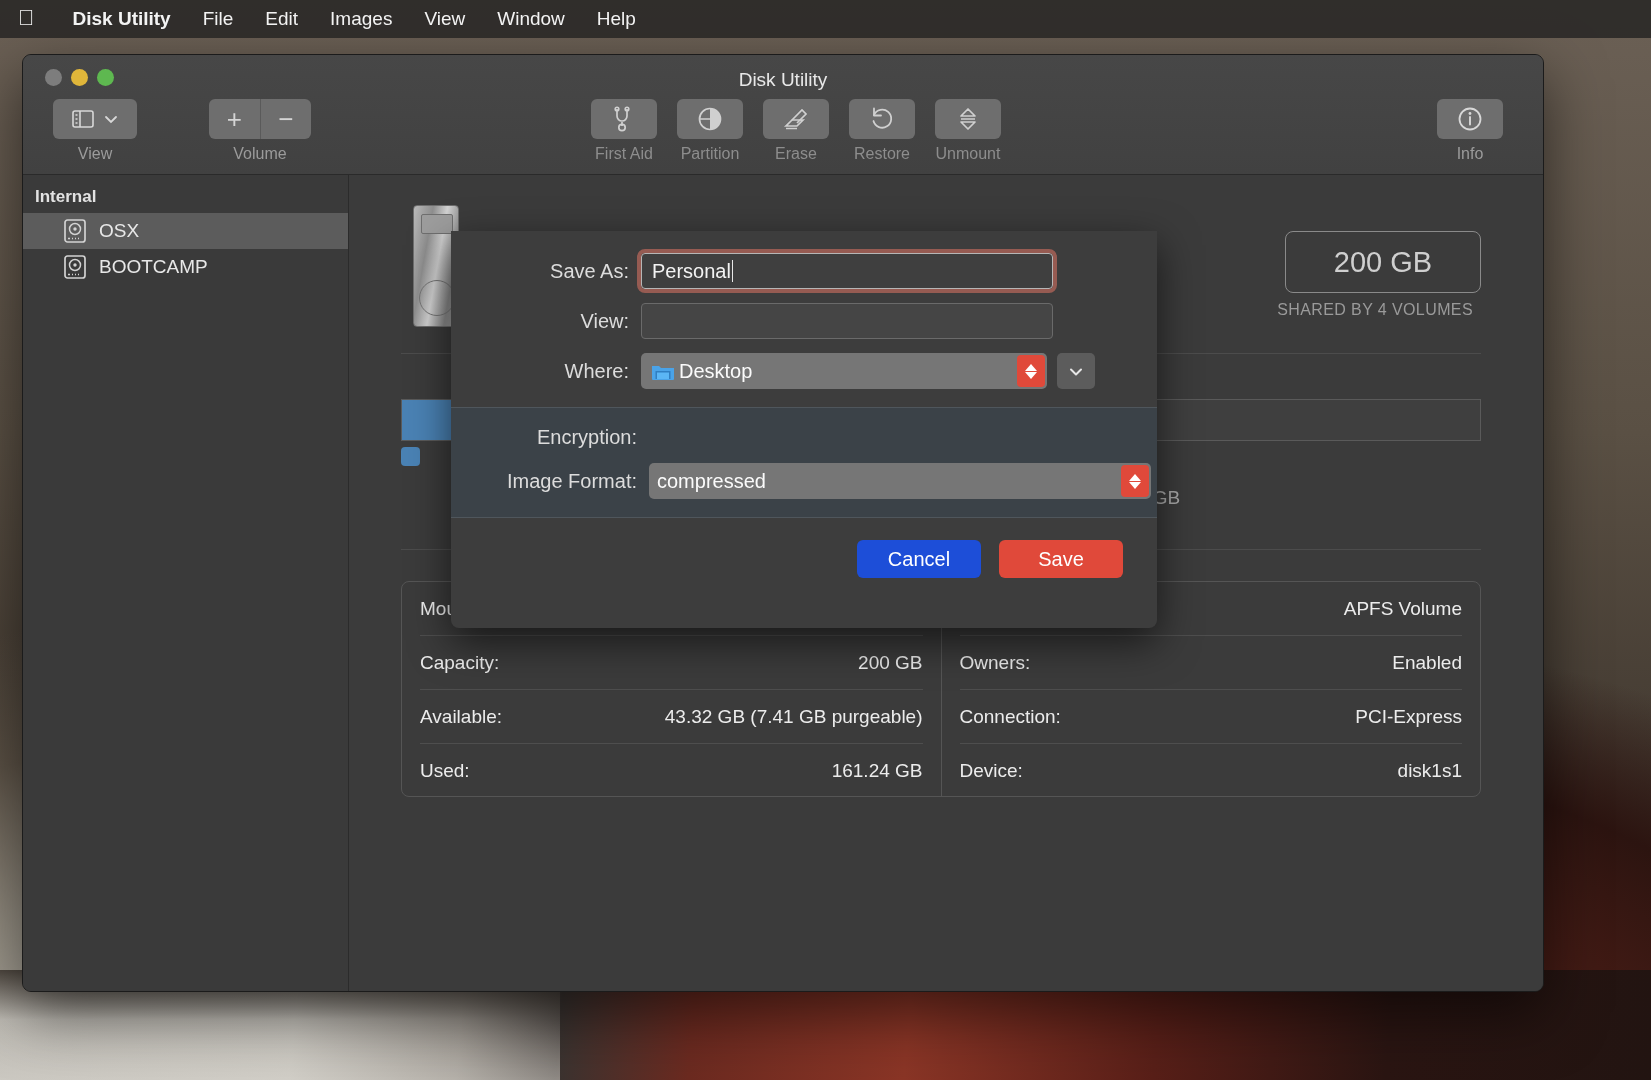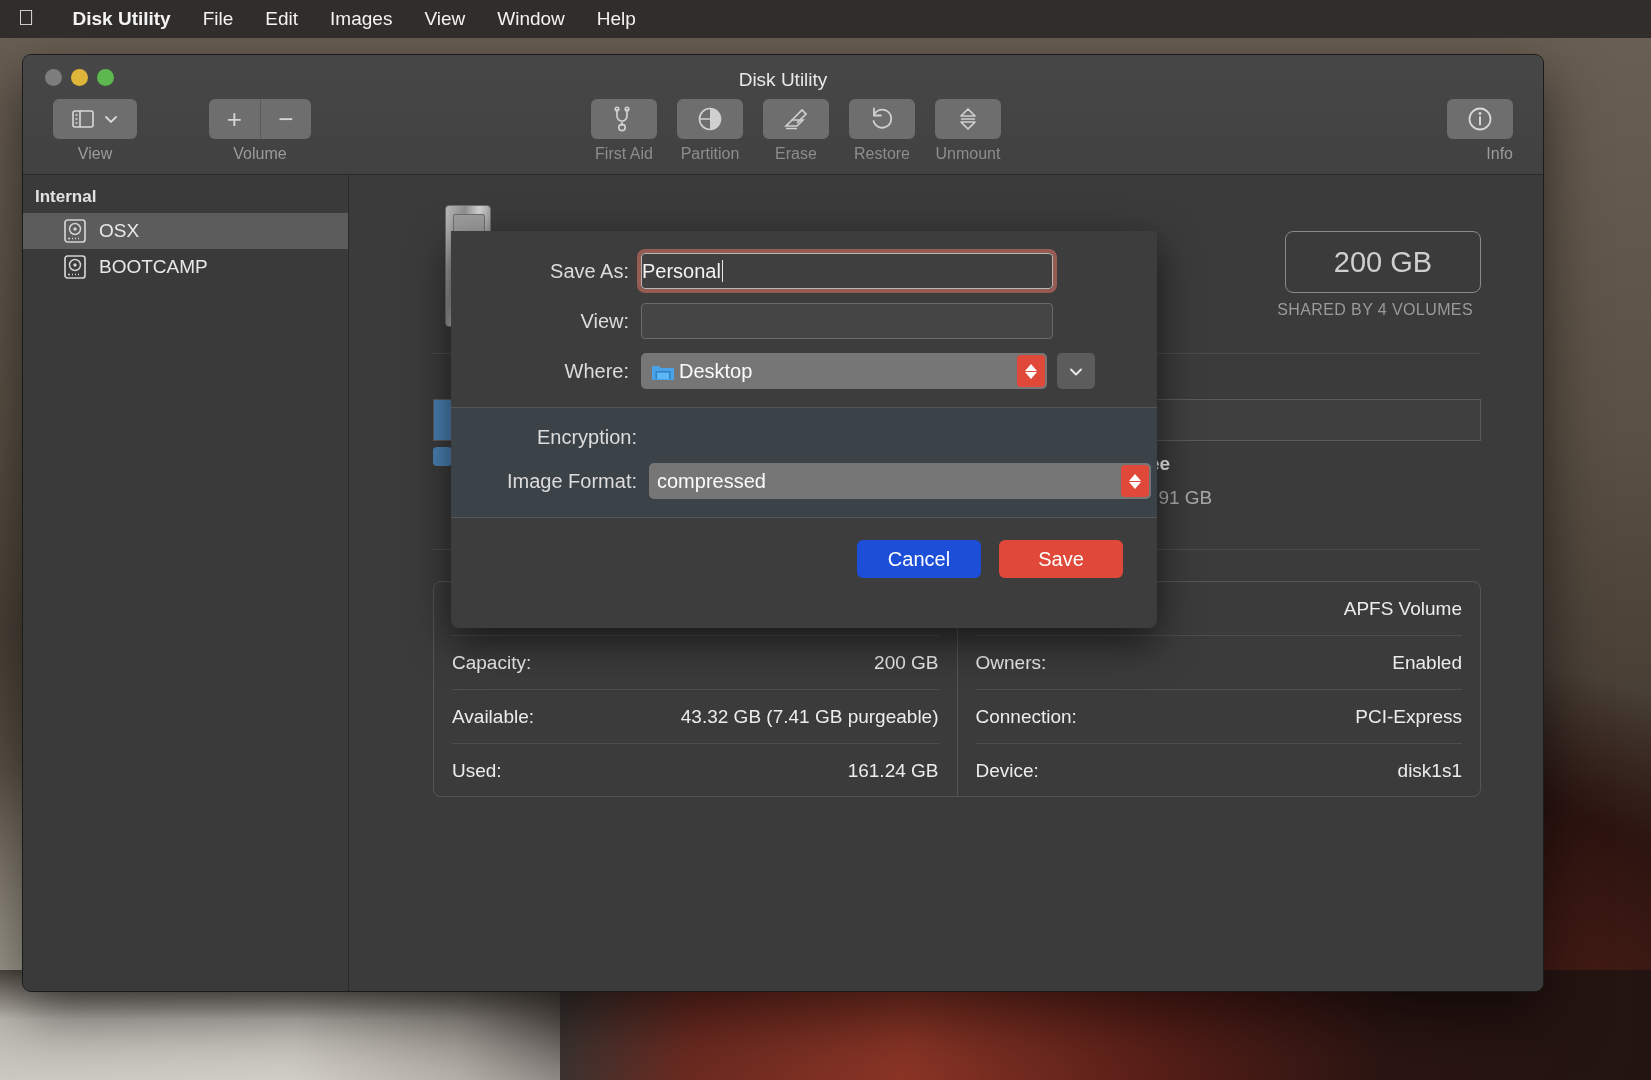--- a/index.html
+++ b/index.html
@@ -91,25 +91,25 @@
   #g-view .tb-btn { width: 84px; height: 40px; gap: 10px; }
   #g-volume { left: 186px; }
   #vol-pair { display: flex; width: 102px; height: 40px; border-radius: 6px; overflow: hidden; }
   #vol-pair > div { flex: 1; background: #6e6e6e; display: flex; align-items: center; justify-content: center;
                     color: #d5d5d5; font-size: 26px; }
   #vol-pair > div + div { border-left: 1px solid #5a5a5a; }
 
   #g-center { left: 568px; display: flex; gap: 20px; }
   #g-center .item { text-align: center; }
   #g-center .tb-btn { width: 66px; height: 40px; }
-  #g-info { right: 30px; text-align: right; }
+  #g-info { right: 40px; }
   #g-info .tb-btn { width: 66px; height: 40px; }
 
   
-  #body-split { display: flex; height: 817px; gap: 32px; }
+  #body-split { display: flex; height: 817px; }
   #sidebar {
     width: 326px; background: #3a3a3a; border-right: 1px solid #2b2b2b;
     padding-top: 8px; flex: none;
   }
   .side-header {
     color: #e2e2e2; font-size: 17px; font-weight: bold;
     padding: 4px 0 6px 12px;
   }
   .side-item {
     display: flex; align-items: center; gap: 12px;
@@ -192,21 +192,21 @@
   }
   #sheet-top { padding: 22px 0 18px 0; }
   .frow { display: flex; align-items: center; margin-bottom: 14px; }
   .flabel {
     width: 190px; text-align: right; padding-right: 12px;
     color: #dcdcdc; font-size: 20px; flex: none;
   }
   .ftext {
     width: 412px; height: 36px; border-radius: 4px;
     background: #454545; border: 1px solid #6a6a6a;
-    color: #f2f2f2; font-size: 20px; padding: 0 0;
+    color: #f2f2f2; font-size: 20px; padding: 0 10px;
     display: flex; align-items: center;
   }
   .ftext.focused {
     outline: 4px solid rgba(205,110,96,.62);
     border: 1px solid #b6b6b6;
     background: #3f3f3f;
   }
   .caret { display: inline-block; width: 1px; height: 22px; background: #e8e8e8; margin-left: 1px; }
 
   .fpop {

